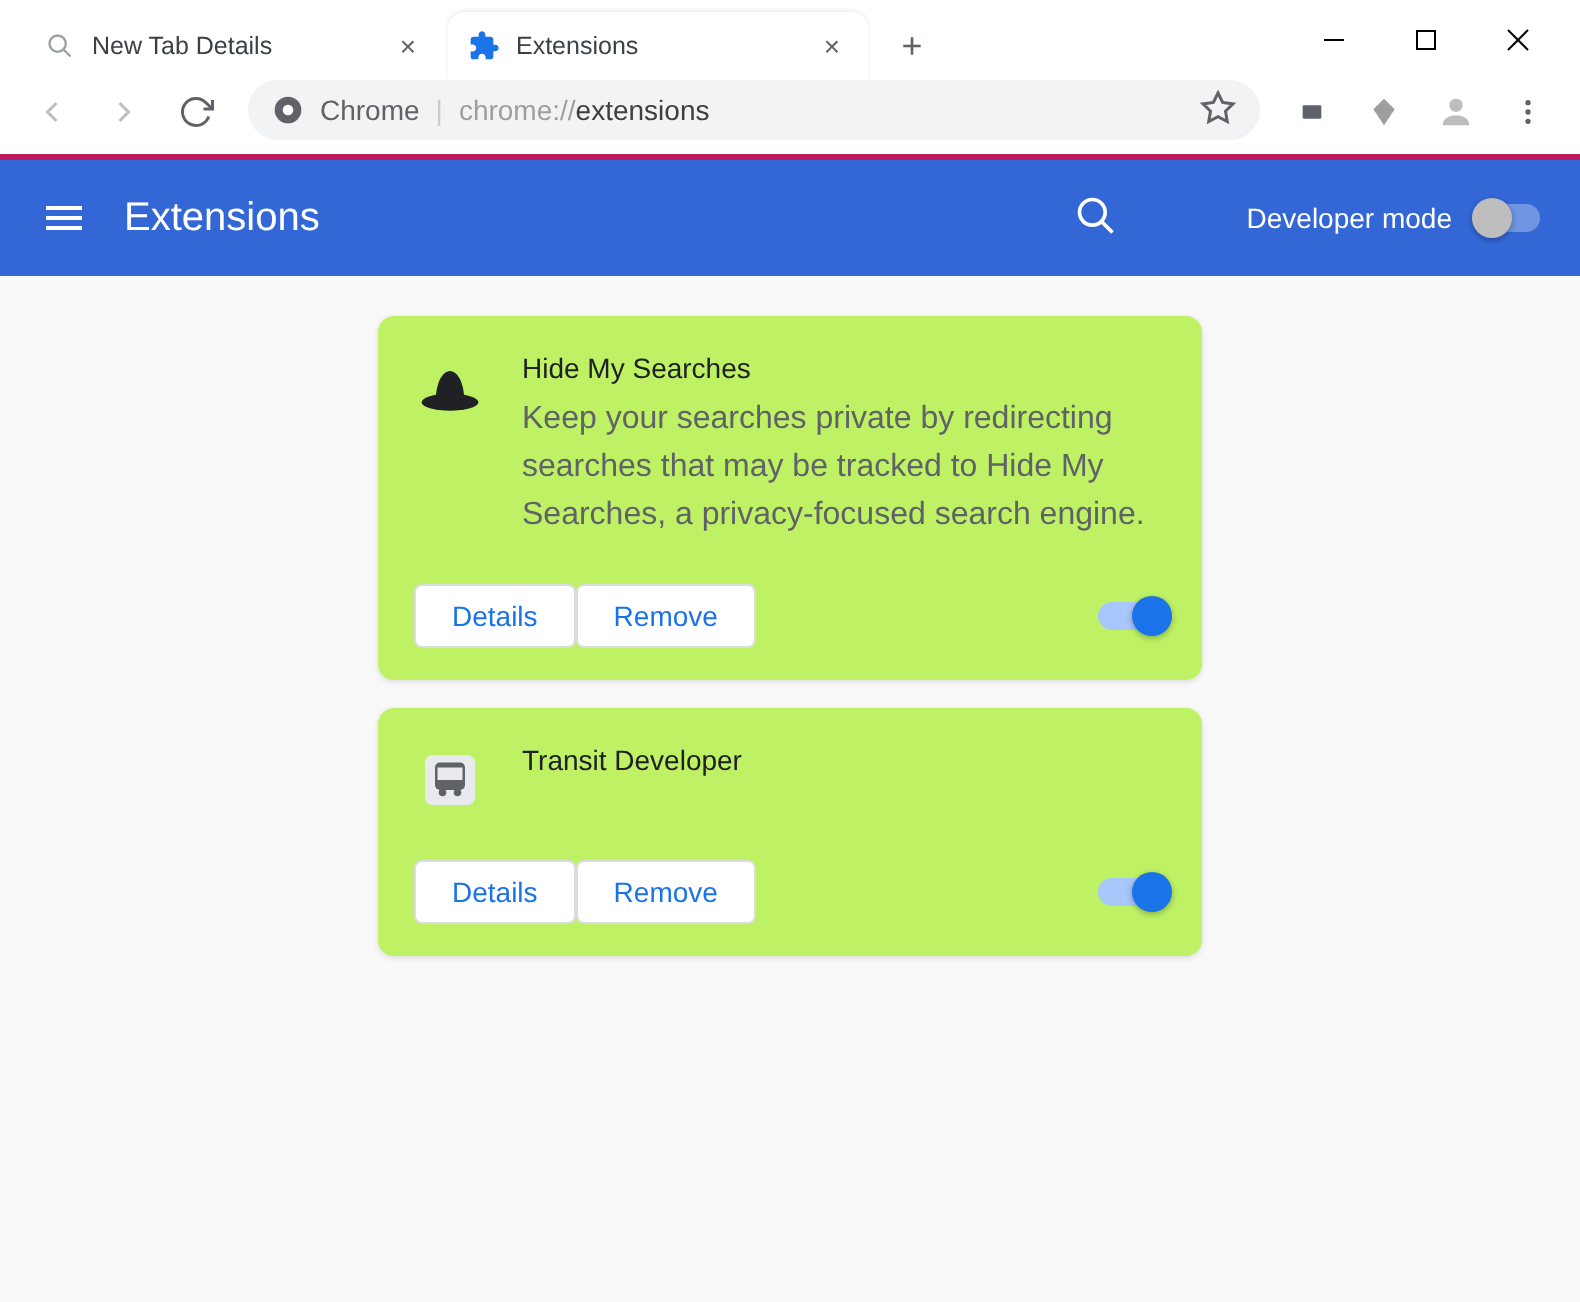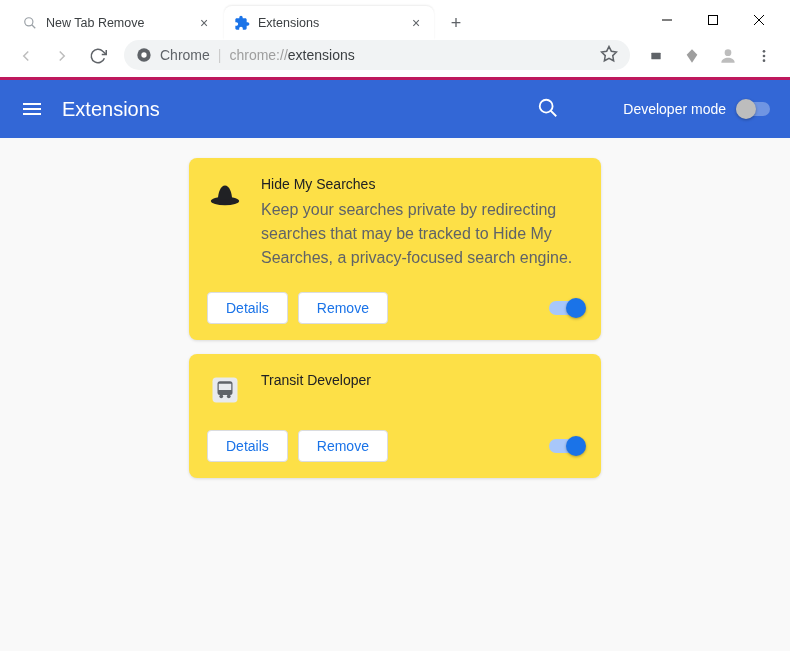--- a/index.html
+++ b/index.html
@@ -41,47 +41,47 @@
 .ham-menu { width: 24px; height: 24px; margin-right: 18px; cursor: pointer; }
 .ext-title { font-size: 20px; font-weight: 400; flex: 1; }
 .hdr-search { width: 24px; height: 24px; margin-right: 18px; cursor: pointer; }
 .dev-label { font-size: 14px; margin-right: 10px; margin-left: 44px; }
 .dev-toggle { width: 34px; height: 14px; background: rgba(255,255,255,0.3); border-radius: 7px; position: relative; cursor: pointer; }
 .dev-toggle::after { content: ''; position: absolute; left: 0; top: -3px; width: 20px; height: 20px; background: #bdbdbd; border-radius: 50%; box-shadow: 0 1px 3px rgba(0,0,0,0.3); }
 
 
 .content { padding: 20px; background: #f9f9f9; height: 513px; position: relative; z-index: 2; }
 .cards { display: flex; flex-direction: column; align-items: center; gap: 14px; }
-.card { width: 412px; background: #fde047; border-radius: 8px; box-shadow: 0 1px 3px rgba(0,0,0,0.12); padding: 18px 18px 16px; }
+.card { width: 412px; background: #bef264; border-radius: 8px; box-shadow: 0 1px 3px rgba(0,0,0,0.12); padding: 18px 18px 16px; }
 .card-top { display: flex; gap: 18px; margin-bottom: 22px; }
 .ext-icon { width: 36px; height: 36px; flex-shrink: 0; display: flex; align-items: center; justify-content: center; }
 .card-body { flex: 1; }
 .card-title { font-size: 14px; color: #202124; margin-bottom: 6px; }
 .card-desc { font-size: 16px; color: #5f6368; line-height: 1.5; }
-.card-bottom { display: flex; align-items: center; gap: 10px; }
+.card-bottom { display: flex; align-items: center; }
 .card-btn { border: 1px solid #dadce0; background: #fff; color: #1a73e8; font-size: 14px; padding: 7px 18px; border-radius: 4px; cursor: pointer; font-weight: 500; }
 .card-toggle { margin-left: auto; width: 34px; height: 14px; background: #a8c7fa; border-radius: 7px; position: relative; cursor: pointer; }
 .card-toggle::after { content: ''; position: absolute; right: -3px; top: -3px; width: 20px; height: 20px; background: #1a73e8; border-radius: 50%; box-shadow: 0 1px 3px rgba(0,0,0,0.3); }
 </style>
 </head>
 <body>
 
 <div class="watermark">PC</div>
 <div class="watermark-sub">risk.com</div>
 
 <div class="titlebar">
   <div class="tabs-area">
     <div class="tab inactive">
       <span class="tab-icon">
         <svg width="14" height="14" viewBox="0 0 24 24" fill="none" stroke="#9aa0a6" stroke-width="2">
             <circle cx="10" cy="10" r="7"></circle>
             <line x1="21" y1="21" x2="15" y2="15"></line>
           </svg>
       </span>
-      <span class="tab-title">New Tab Remove</span>
+      <span class="tab-title">New Tab Details</span>
       <span class="tab-close">×</span>
     </div>
     <div class="tab active">
       <span class="tab-icon">
         <svg width="16" height="16" viewBox="0 0 24 24" fill="#1a73e8">
             <path d="M20.5 11H19V7c0-1.1-.9-2-2-2h-4V3.5C13 2.12 11.88 1 10.5 1S8 2.12 8 3.5V5H4c-1.1 0-2 .9-2 2v3.8h1.5c1.49 0 2.7 1.21 2.7 2.7s-1.21 2.7-2.7 2.7H2V20c0 1.1.9 2 2 2h3.8v-1.5c0-1.49 1.21-2.7 2.7-2.7s2.7 1.21 2.7 2.7V22H17c1.1 0 2-.9 2-2v-4h1.5c1.38 0 2.5-1.12 2.5-2.5S21.88 11 20.5 11z"></path>
           </svg>
       </span>
       <span class="tab-title">Extensions</span>
       <span class="tab-close">×</span>

